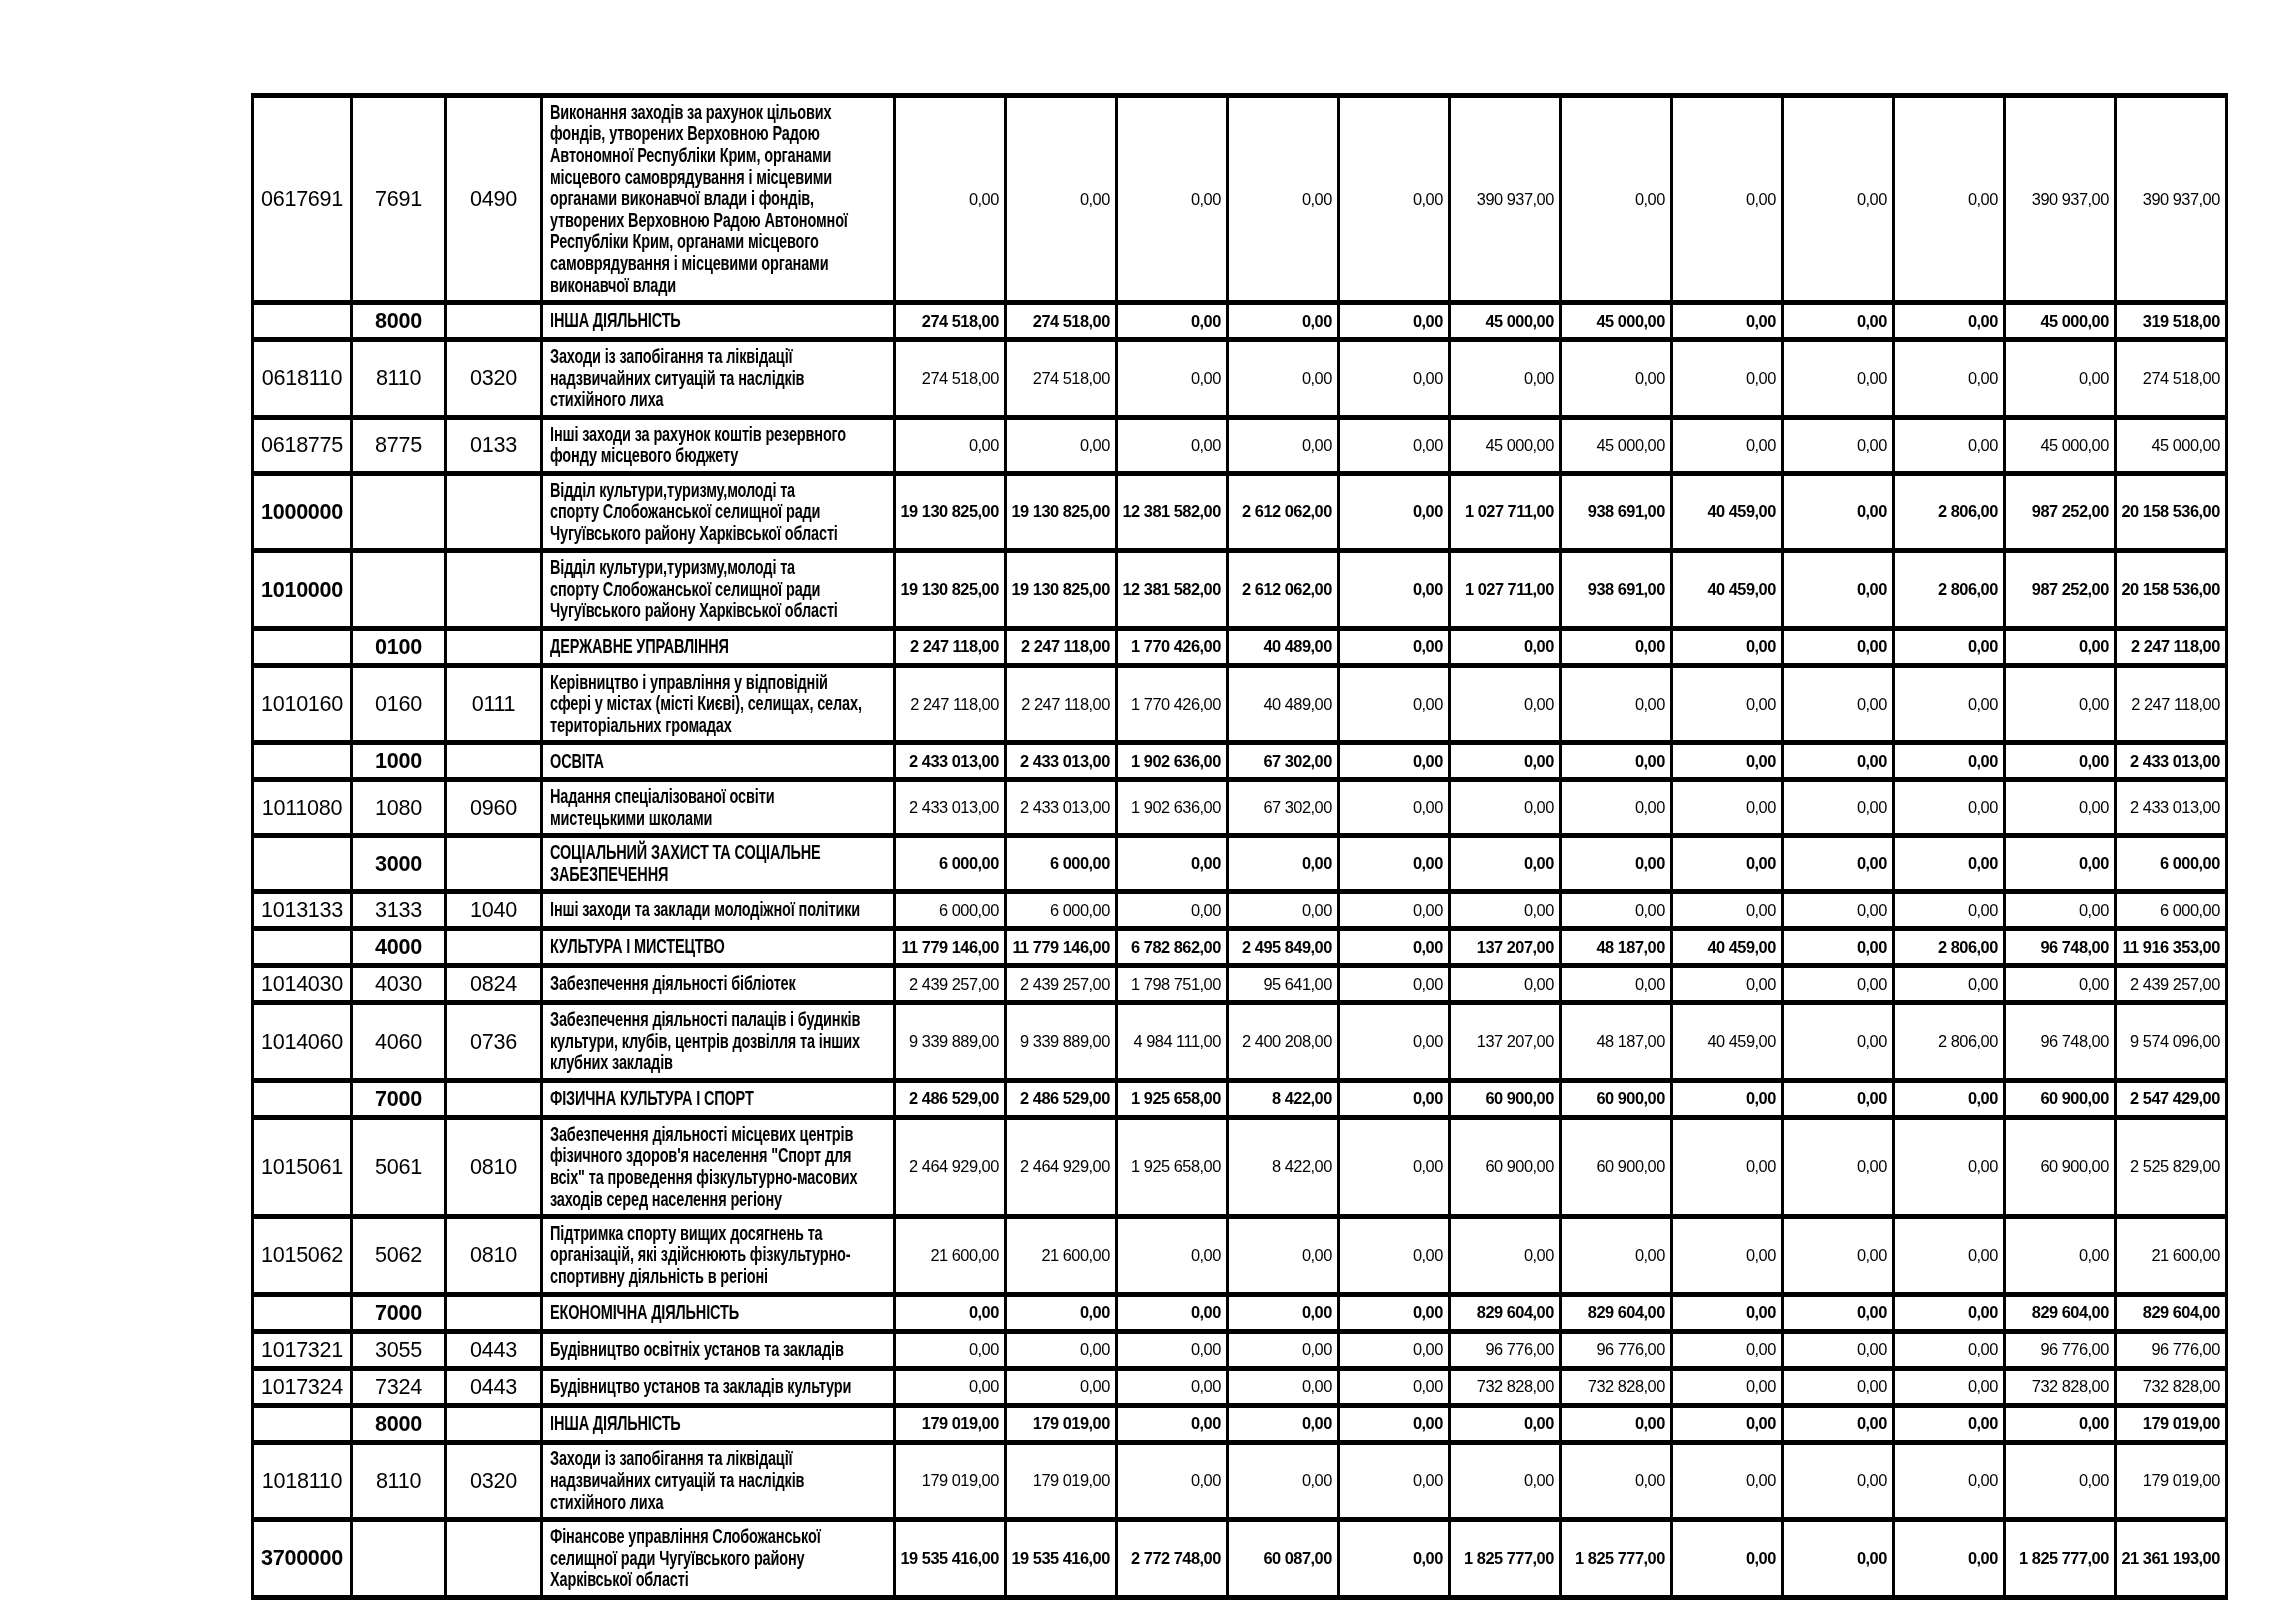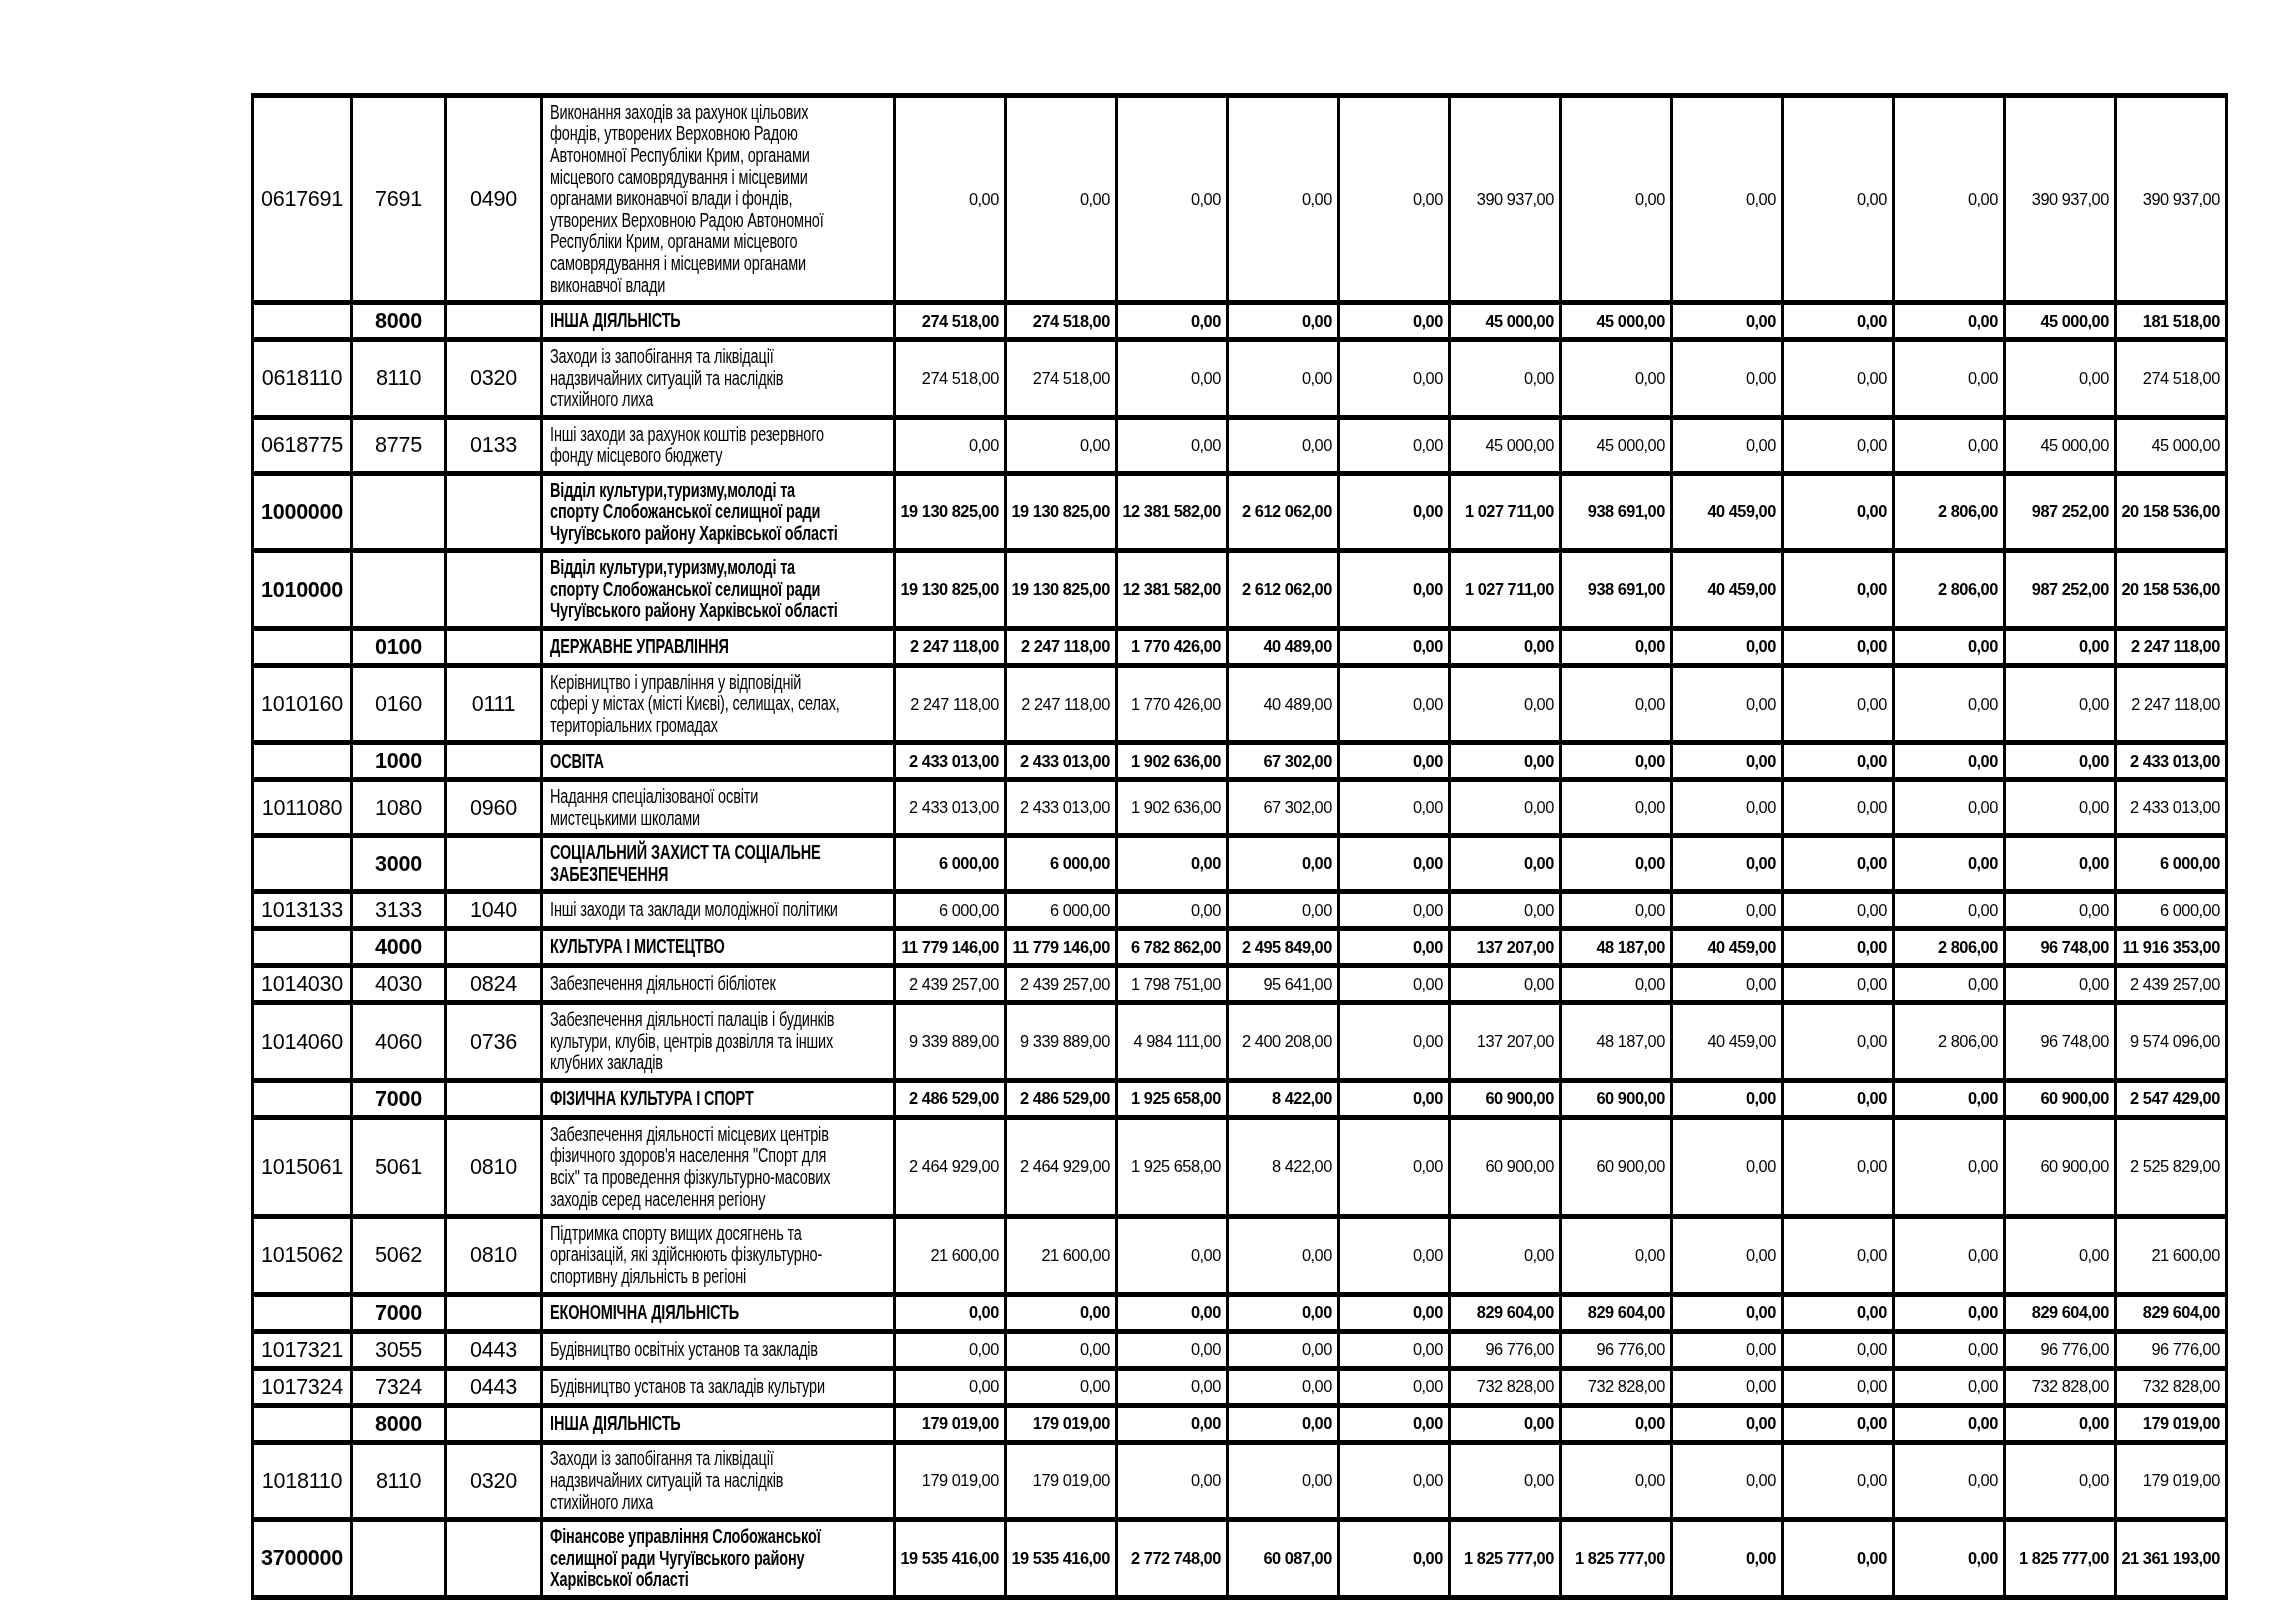--- a/index.html
+++ b/index.html
@@ -36,20 +36,21 @@
     box-sizing: border-box;
     overflow: hidden;
   }
   td.code {
     text-align: center;
     font-size: 21.6px;
     letter-spacing: -0.3px;
   }
   td.name {
     padding: 3.9px 3.9px 3.9px 6.5px;
+    font-weight: bold;
   }
   td.name .name-inner {
     font-size: 19.6px;
     line-height: 21.6px;
     white-space: pre;
     transform: scaleX(0.74);
     transform-origin: left center;
     letter-spacing: -0.2px;
   }
   td.val {
@@ -126,21 +127,21 @@
           <td class="val">274 518,00</td>
           <td class="val">0,00</td>
           <td class="val">0,00</td>
           <td class="val">0,00</td>
           <td class="val">45 000,00</td>
           <td class="val">45 000,00</td>
           <td class="val">0,00</td>
           <td class="val">0,00</td>
           <td class="val">0,00</td>
           <td class="val">45 000,00</td>
-          <td class="val">181 518,00</td>
+          <td class="val">319 518,00</td>
         </tr>
         <tr>
           <td class="code">0618110</td>
           <td class="code">8110</td>
           <td class="code">0320</td>
           <td class="name">
             <div class="name-inner">Заходи із запобігання та ліквідації
 надзвичайних ситуацій та наслідків
 стихійного лиха</div>
           </td>

